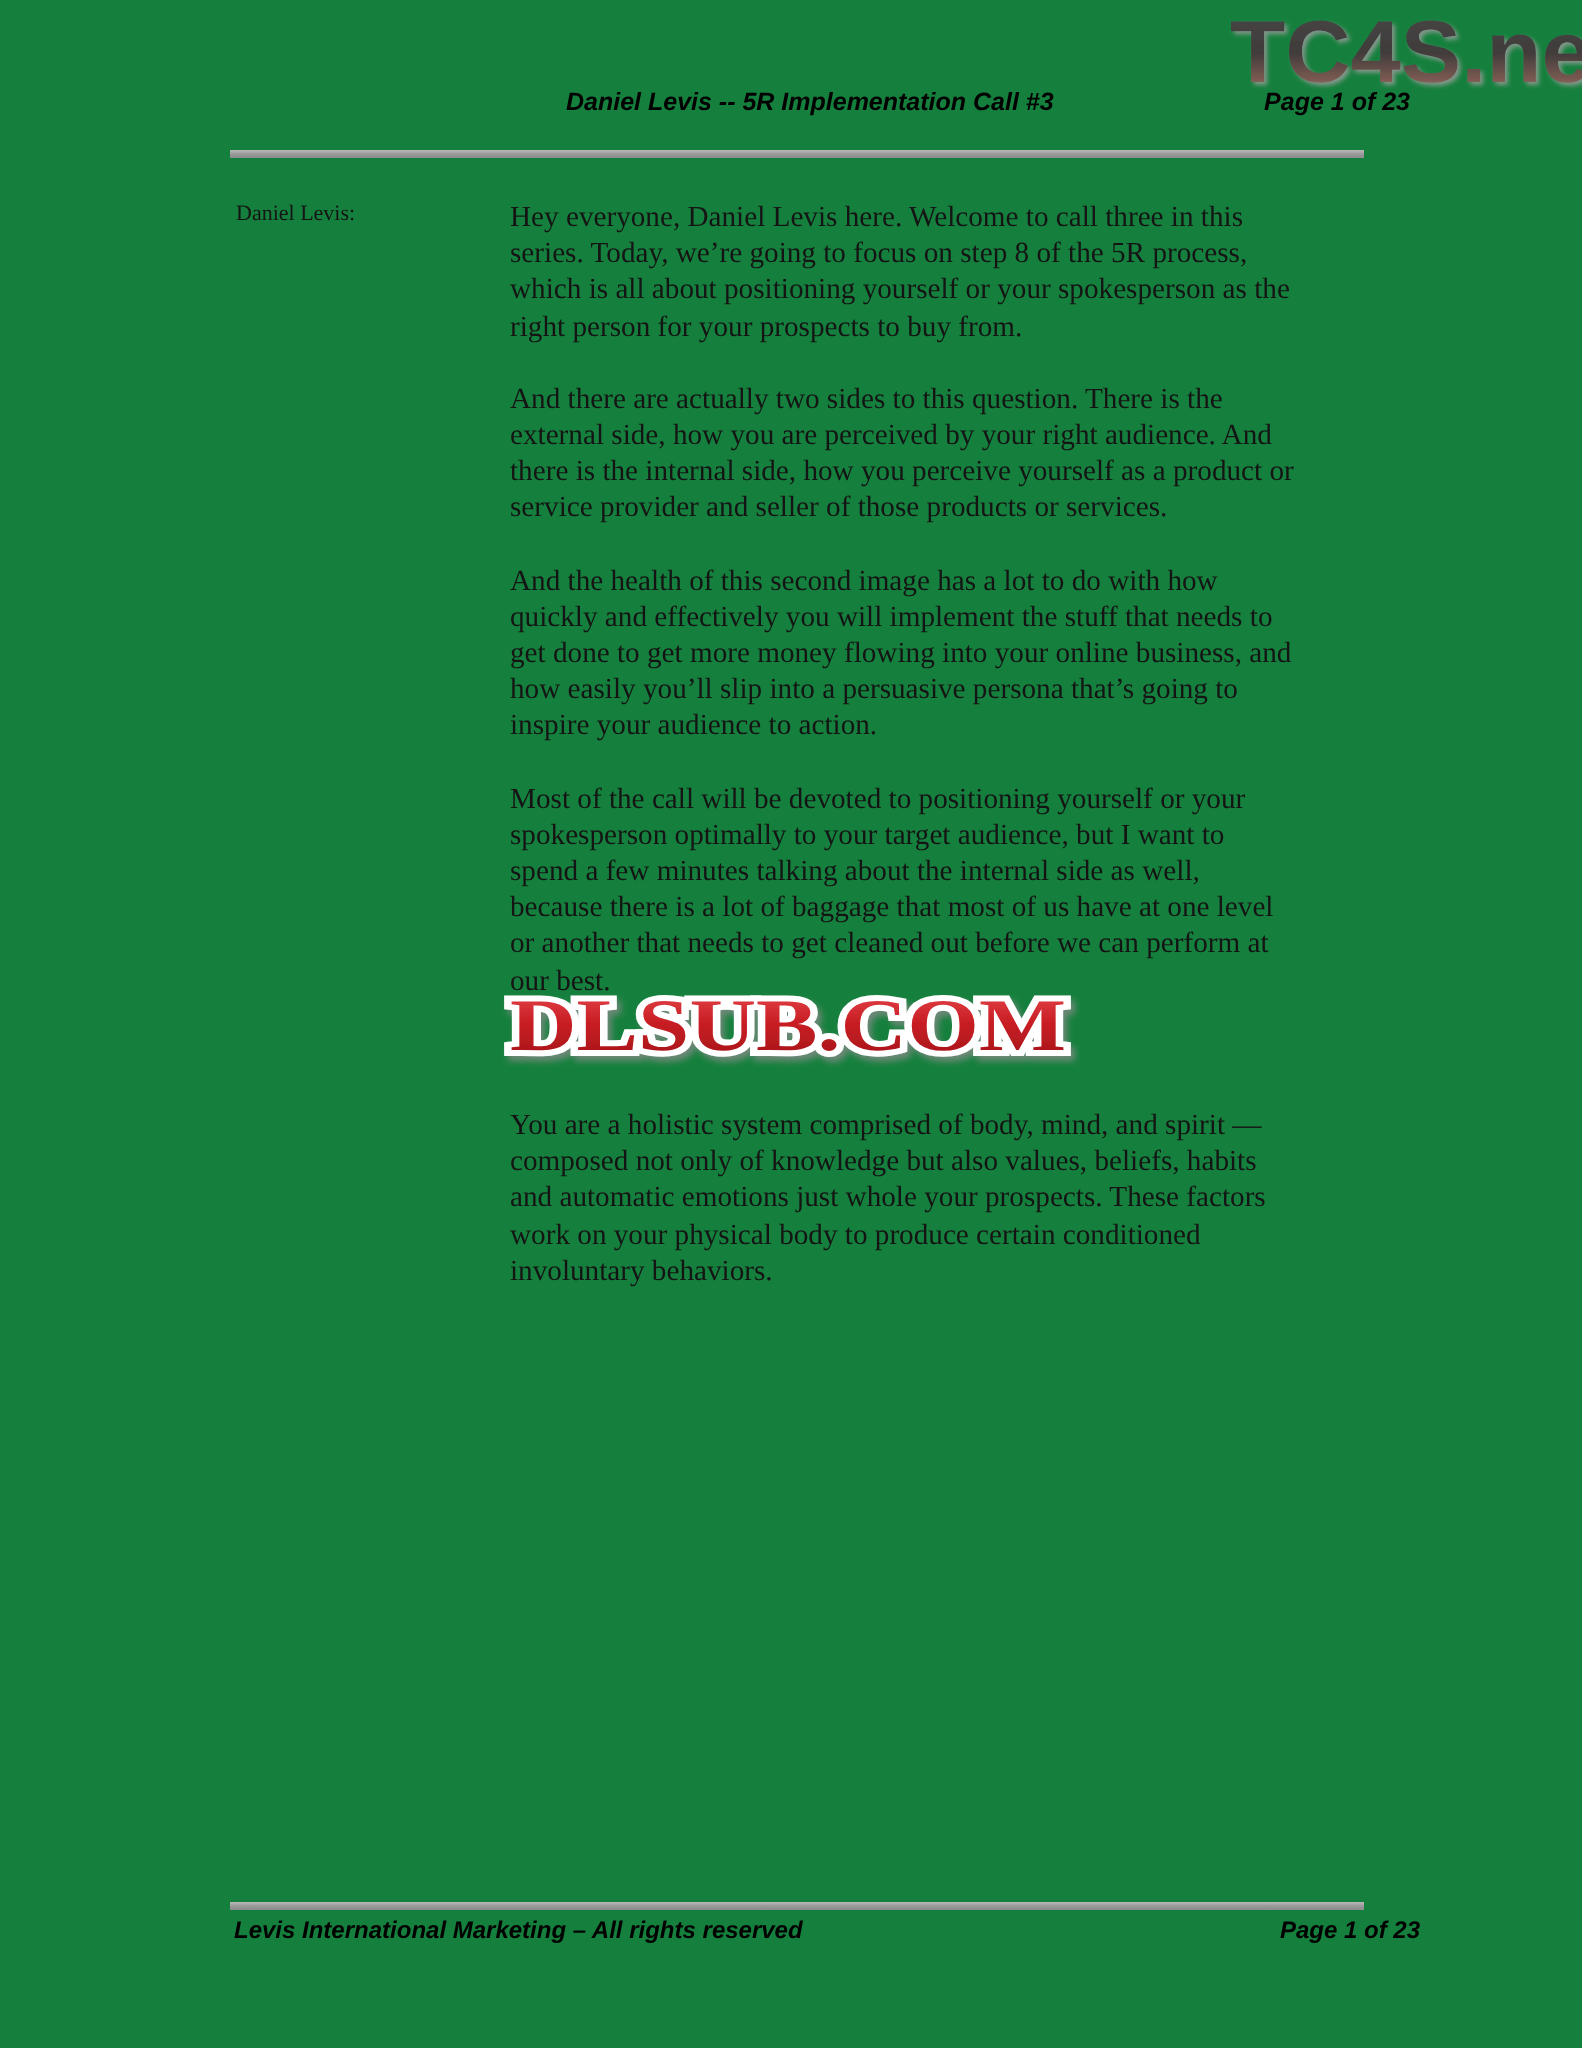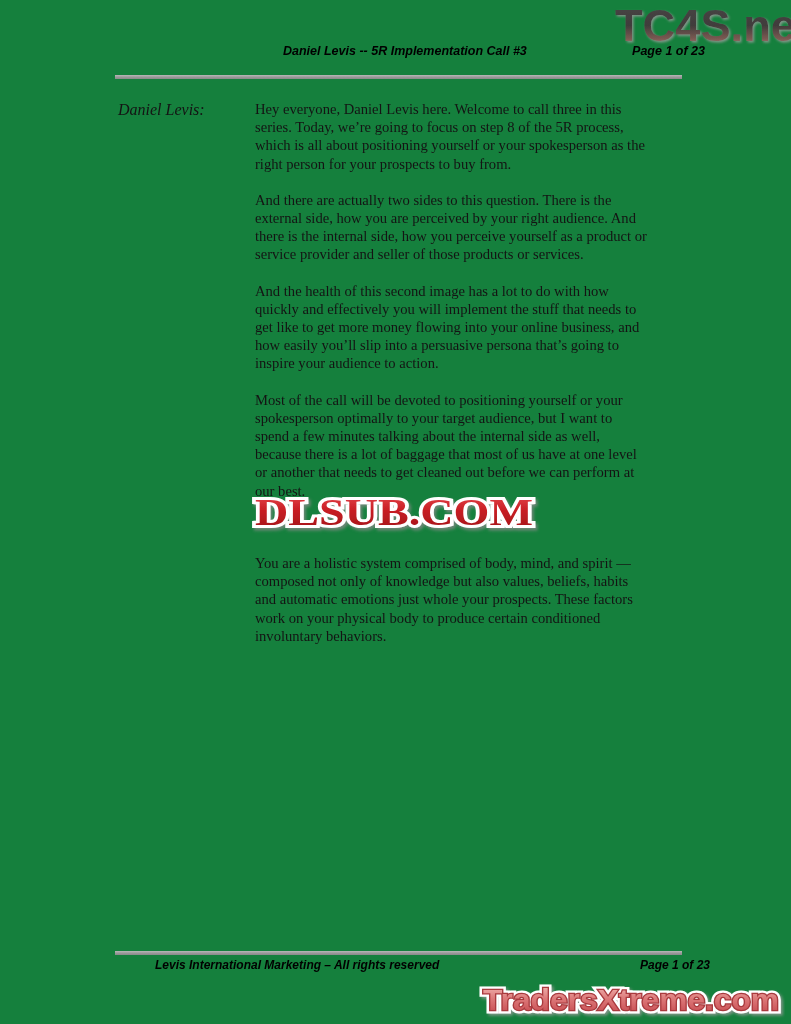--- a/index.html
+++ b/index.html
@@ -33,40 +33,39 @@
   .rule {
     position: absolute; left: 115px; width: 567px; height: 4px;
     background: linear-gradient(180deg, #b8b8b8 0%, #989898 55%, #8a8a8a 100%);
   }
   .rule-top { top: 75px; }
   .rule-bottom { top: 951px; }
 
   
   .speaker {
     position: absolute; left: 118px; top: 101px;
-    font-style: italic; font-size: 16px; color: #141414;
+    font-size: 11px; color: #141414;
     white-space: nowrap;
   }
   .paragraphs {
     position: absolute; left: 255px; top: 100px; width: 470px;
     font-size: 14.6px; line-height: 18.2px;
   }
   .para { margin: 0 0 18px 0; white-space: pre; }
   .wm-spacer { display: inline-block; width: 282px; height: 2px; }
 
   
   .watermark { position: absolute; left: 248px; top: 491px; width: 292px; height: 44px; }
 
   
   .footer-left {
     position: absolute; left: 117px; top: 958px;
     font-family: "Liberation Sans", sans-serif;
     font-weight: bold; font-style: italic; font-size: 12px; color: #000;
     white-space: nowrap;
-    margin-left: 38px;
   }
   .footer-page {
     position: absolute; right: 109px; top: 958px;
     font-family: "Liberation Sans", sans-serif;
     font-weight: bold; font-style: italic; font-size: 12px; color: #000;
     white-space: nowrap;
   }
 
   
   .tx-logo { position: absolute; left: 477px; top: 980px; width: 308px; height: 40px; }
@@ -104,21 +103,21 @@
       <p class="para"><span>Hey everyone, Daniel Levis here. Welcome to call three in this
 series. Today, we’re going to focus on step 8 of the 5R process,
 which is all about positioning yourself or your spokesperson as the
 right person for your prospects to buy from.</span></p>
       <p class="para"><span>And there are actually two sides to this question. There is the
 external side, how you are perceived by your right audience. And
 there is the internal side, how you perceive yourself as a product or
 service provider and seller of those products or services.</span></p>
       <p class="para"><span>And the health of this second image has a lot to do with how
 quickly and effectively you will implement the stuff that needs to
-get like to get more money flowing into your online business, and
+get done to get more money flowing into your online business, and
 how easily you’ll slip into a persuasive persona that’s going to
 inspire your audience to action.</span></p>
       <p class="para"><span>Most of the call will be devoted to positioning yourself or your
 spokesperson optimally to your target audience, but I want to
 spend a few minutes talking about the internal side as well,
 because there is a lot of baggage that most of us have at one level
 or another that needs to get cleaned out before we can perform at
 our best.</span></p>
       <p class="para"><span class="wm-spacer"></span></p>
       <p class="para"><span>You are a holistic system comprised of body, mind, and spirit —
@@ -141,30 +140,14 @@
         </filter>
       </defs>
       <text x="146" y="34" text-anchor="middle" font-family="Liberation Serif, serif" font-weight="bold" font-size="37" textLength="278" lengthAdjust="spacingAndGlyphs" fill="url(#gWm)" stroke="#ffffff" stroke-width="6" paint-order="stroke" filter="url(#fWmShadow)">DLSUB.COM</text>
     </svg>
   </div>
 
   <div class="rule rule-bottom"></div>
   <div class="footer-left">Levis International Marketing – All rights reserved</div>
   <div class="footer-page">Page 1 of 23</div>
 
-  <div class="tx-logo">
-    <svg width="308" height="40" viewBox="0 0 308 40">
-      <defs>
-        <linearGradient id="gTx" x1="0" y1="0" x2="0" y2="1">
-          <stop offset="0%" stop-color="#f2bab6"></stop>
-          <stop offset="45%" stop-color="#dd7a7a"></stop>
-          <stop offset="100%" stop-color="#c4454b"></stop>
-        </linearGradient>
-        <filter id="fTxShadow" x="-20%" y="-20%" width="140%" height="140%">
-          <feDropShadow dx="2" dy="2" stdDeviation="1.5" flood-color="#9a9a9a" flood-opacity="0.8"></feDropShadow>
-        </filter>
-      </defs>
-      <text x="154" y="30" text-anchor="middle" font-family="Liberation Sans, sans-serif" font-weight="bold" font-size="29" textLength="296" lengthAdjust="spacingAndGlyphs" fill="#ffffff" stroke="#ffffff" stroke-width="7" paint-order="stroke" filter="url(#fTxShadow)">TradersXtreme.com</text>
-      <text x="154" y="30" text-anchor="middle" font-family="Liberation Sans, sans-serif" font-weight="bold" font-size="29" textLength="296" lengthAdjust="spacingAndGlyphs" fill="url(#gTx)" stroke="#a93a3e" stroke-width="2.5" paint-order="stroke">TradersXtreme.com</text>
-    </svg>
-  </div>
 
 </div>
 
 </body></html>

